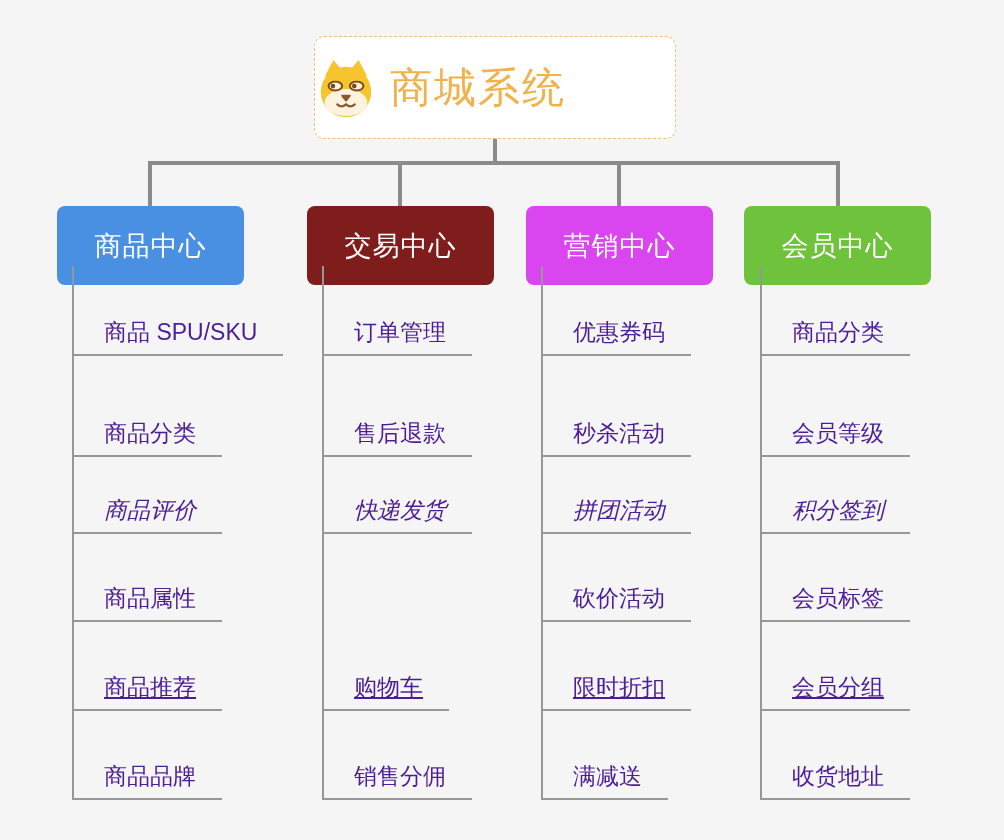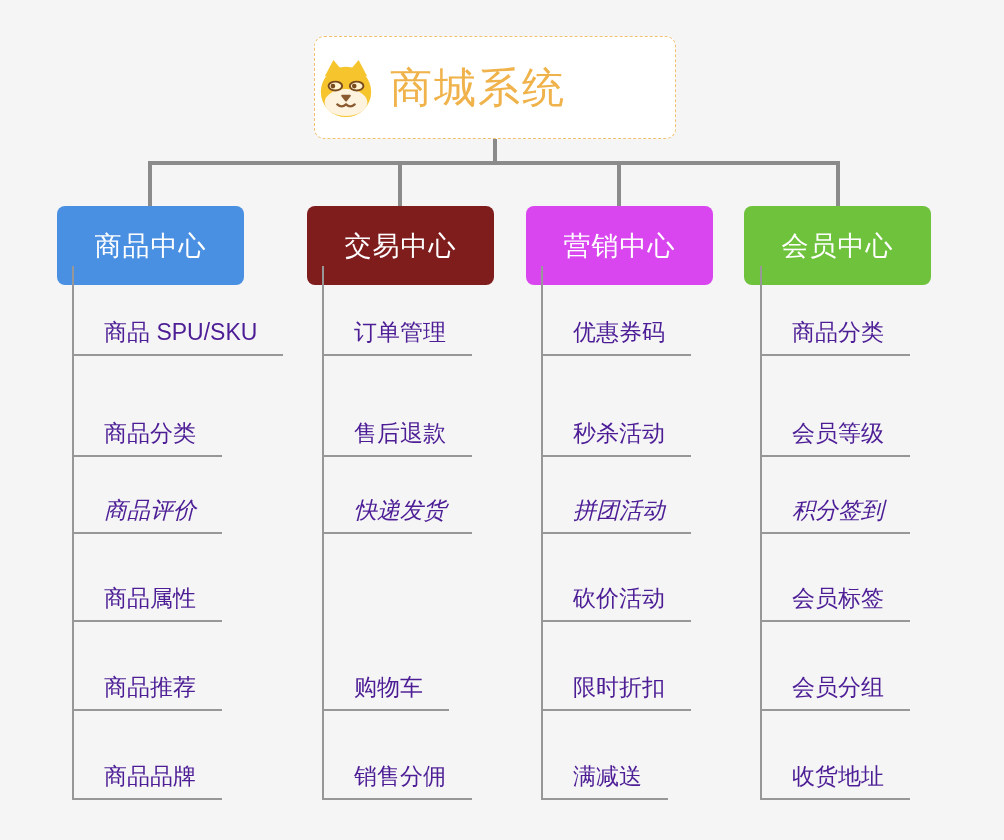--- a/index.html
+++ b/index.html
@@ -30,21 +30,21 @@
     box-sizing:border-box; border-bottom:2px solid #979797;
     padding:0 26px 6px 32px;
     display:flex; align-items:flex-end;
     font-size:23px; color:#4c1d95; white-space:nowrap;
   }
 
   
   .c1 { left:72px; }  .c2 { left:322px; }  .c3 { left:541px; }  .c4 { left:760px; }
   
   .r1 { top:310px; } .r2 { top:411px; } .r3 { top:488px;font-style:italic; }
-  .r4 { top:576px; } .r5 { top:665px; } .r6 { top:754px; }
+  .r4 { top:576px; } .r5 { top:665px;text-decoration:underline; } .r6 { top:754px; }
 </style>
 </head>
 <body>
 
 <div class="canvas">
 
   <div class="root" style="border-color: rgb(242, 192, 110);">
     <span style="display:flex;">
       <svg width="62" height="62" viewBox="0 0 64 64">
         <polygon points="10,20 19,3 29,15" fill="#f6c52e"></polygon>

